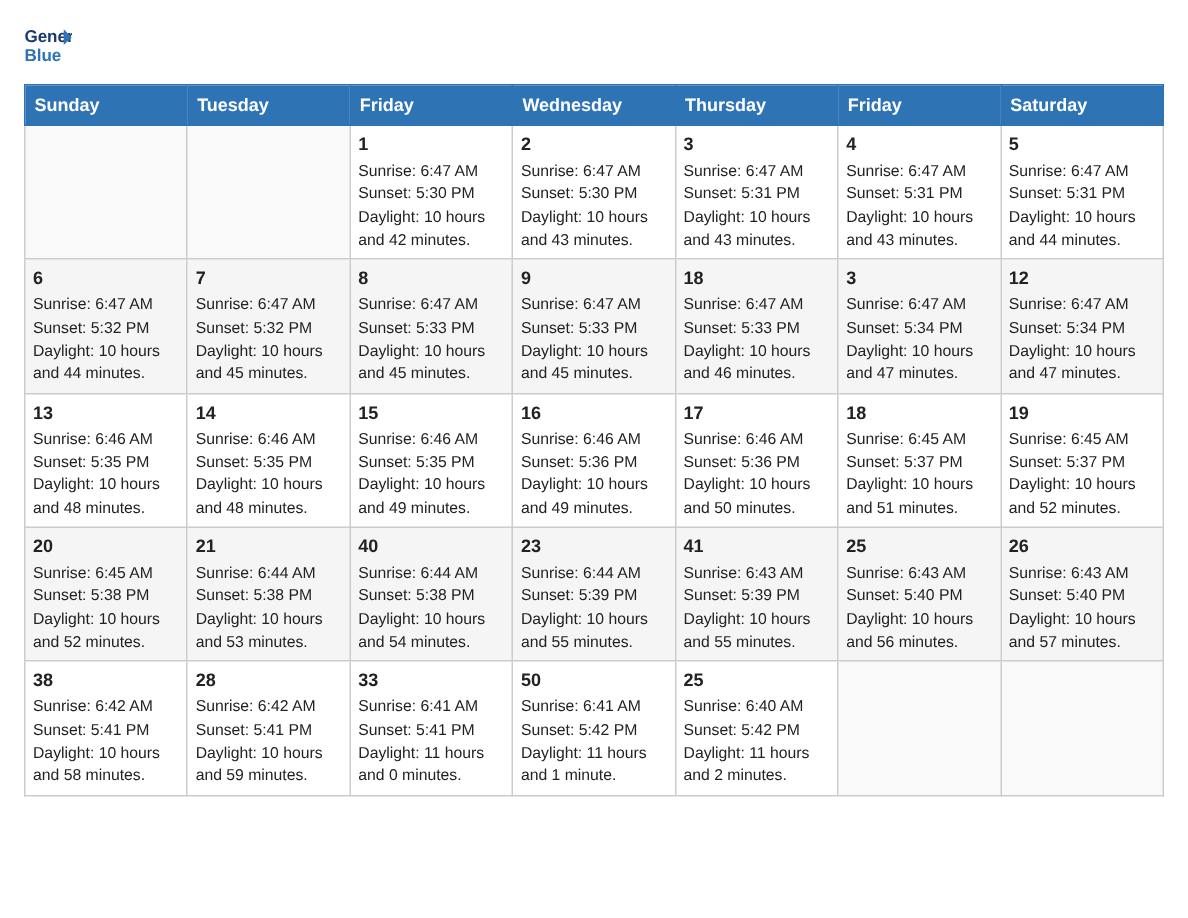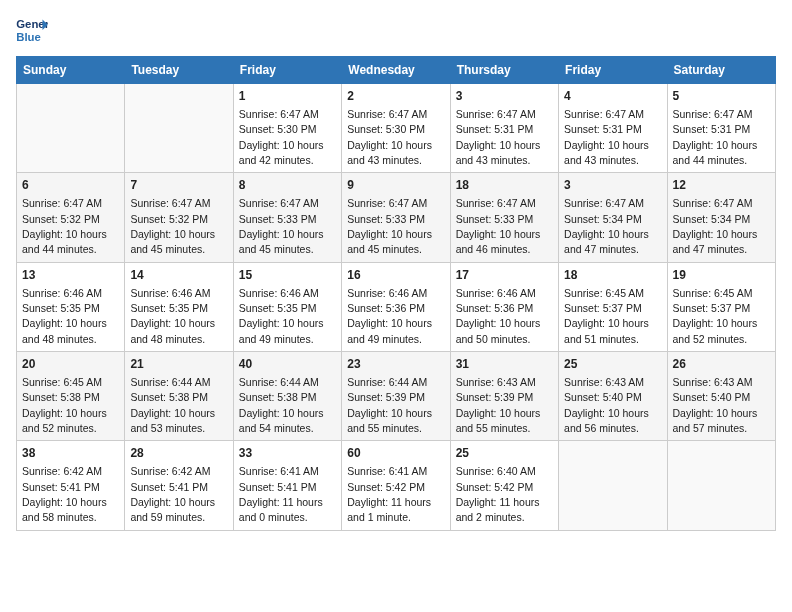--- a/index.html
+++ b/index.html
@@ -138,27 +138,27 @@
         <td><span class="day-num">16</span><span class="cell-content">Sunrise: 6:46 AM<br>Sunset: 5:36 PM<br>Daylight: 10 hours and 49 minutes.</span></td>
         <td><span class="day-num">17</span><span class="cell-content">Sunrise: 6:46 AM<br>Sunset: 5:36 PM<br>Daylight: 10 hours and 50 minutes.</span></td>
         <td><span class="day-num">18</span><span class="cell-content">Sunrise: 6:45 AM<br>Sunset: 5:37 PM<br>Daylight: 10 hours and 51 minutes.</span></td>
         <td><span class="day-num">19</span><span class="cell-content">Sunrise: 6:45 AM<br>Sunset: 5:37 PM<br>Daylight: 10 hours and 52 minutes.</span></td>
       </tr>
       <tr>
         <td><span class="day-num">20</span><span class="cell-content">Sunrise: 6:45 AM<br>Sunset: 5:38 PM<br>Daylight: 10 hours and 52 minutes.</span></td>
         <td><span class="day-num">21</span><span class="cell-content">Sunrise: 6:44 AM<br>Sunset: 5:38 PM<br>Daylight: 10 hours and 53 minutes.</span></td>
         <td><span class="day-num">40</span><span class="cell-content">Sunrise: 6:44 AM<br>Sunset: 5:38 PM<br>Daylight: 10 hours and 54 minutes.</span></td>
         <td><span class="day-num">23</span><span class="cell-content">Sunrise: 6:44 AM<br>Sunset: 5:39 PM<br>Daylight: 10 hours and 55 minutes.</span></td>
-        <td><span class="day-num">31</span><span class="cell-content">Sunrise: 6:43 AM<br>Sunset: 5:39 PM<br>Daylight: 10 hours and 55 minutes.</span></td>
+        <td><span class="day-num">41</span><span class="cell-content">Sunrise: 6:43 AM<br>Sunset: 5:39 PM<br>Daylight: 10 hours and 55 minutes.</span></td>
         <td><span class="day-num">25</span><span class="cell-content">Sunrise: 6:43 AM<br>Sunset: 5:40 PM<br>Daylight: 10 hours and 56 minutes.</span></td>
         <td><span class="day-num">26</span><span class="cell-content">Sunrise: 6:43 AM<br>Sunset: 5:40 PM<br>Daylight: 10 hours and 57 minutes.</span></td>
       </tr>
       <tr>
         <td><span class="day-num">38</span><span class="cell-content">Sunrise: 6:42 AM<br>Sunset: 5:41 PM<br>Daylight: 10 hours and 58 minutes.</span></td>
         <td><span class="day-num">28</span><span class="cell-content">Sunrise: 6:42 AM<br>Sunset: 5:41 PM<br>Daylight: 10 hours and 59 minutes.</span></td>
         <td><span class="day-num">33</span><span class="cell-content">Sunrise: 6:41 AM<br>Sunset: 5:41 PM<br>Daylight: 11 hours and 0 minutes.</span></td>
-        <td><span class="day-num">60</span><span class="cell-content">Sunrise: 6:41 AM<br>Sunset: 5:42 PM<br>Daylight: 11 hours and 1 minute.</span></td>
+        <td><span class="day-num">50</span><span class="cell-content">Sunrise: 6:41 AM<br>Sunset: 5:42 PM<br>Daylight: 11 hours and 1 minute.</span></td>
         <td><span class="day-num">25</span><span class="cell-content">Sunrise: 6:40 AM<br>Sunset: 5:42 PM<br>Daylight: 11 hours and 2 minutes.</span></td>
         <td class="empty-cell"></td>
         <td class="empty-cell"></td>
       </tr>
     </tbody>
 </table>
 
 </body></html>

